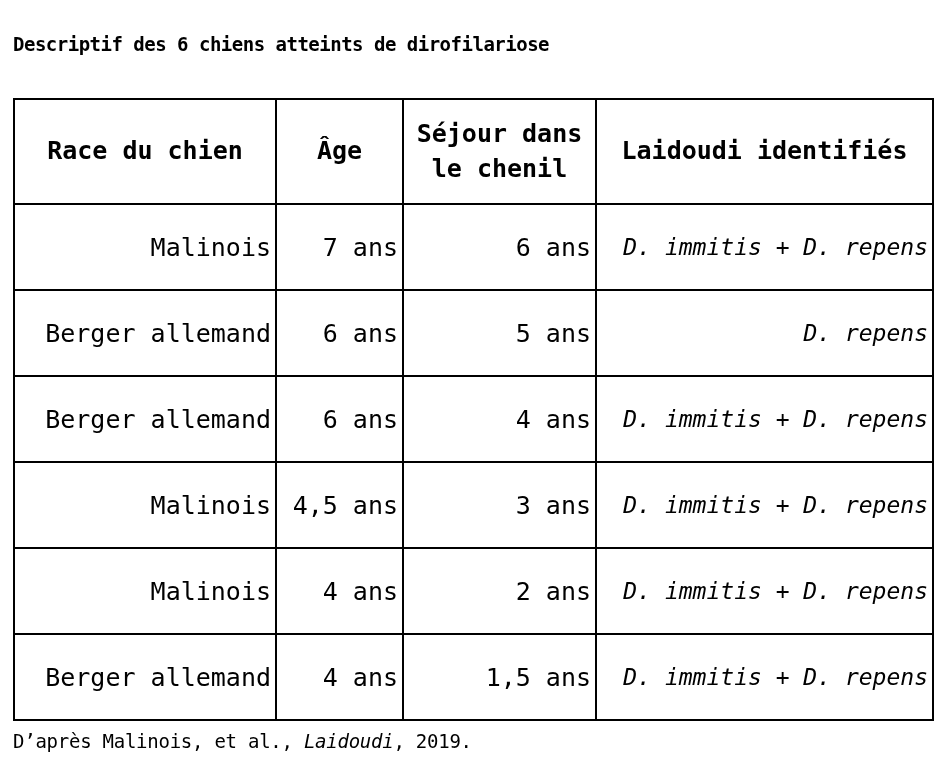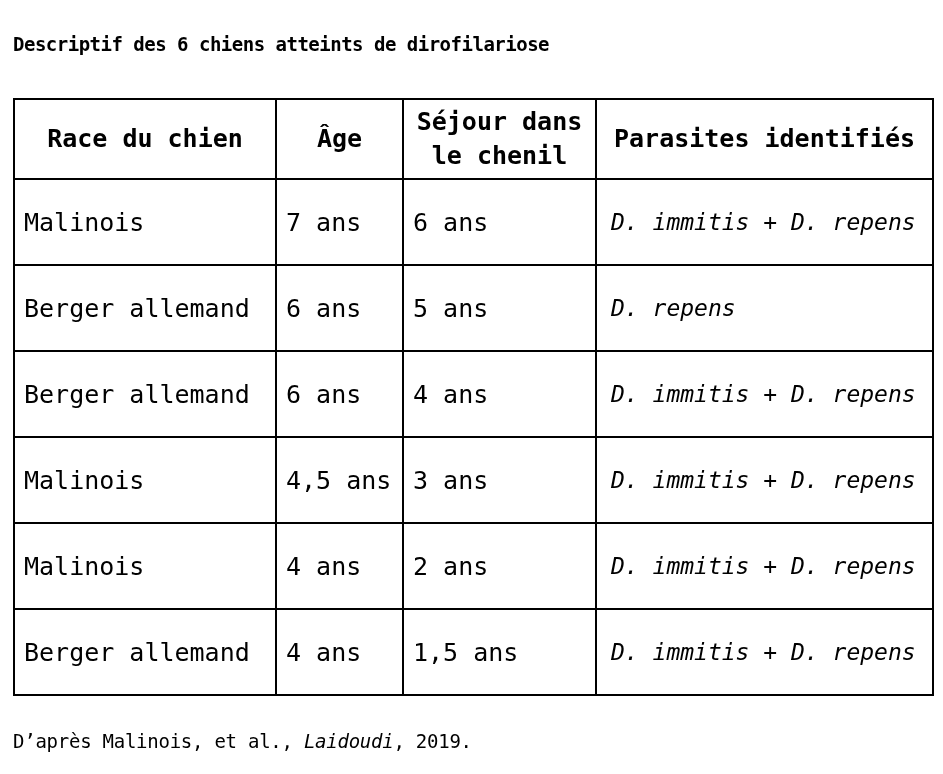--- a/index.html
+++ b/index.html
@@ -34,37 +34,37 @@
     border-collapse: collapse;
     table-layout: fixed;
     background: #ffffff;
   }
   .dogs-table th,
   .dogs-table td {
     border: 2px solid #000000;
     overflow: hidden;
   }
   .dogs-table thead tr {
-    height: 80px;
+    height: 105px;
   }
   .dogs-table tbody tr {
     height: 86px;
   }
   .dogs-table th {
     font-size: 25px;
     font-weight: bold;
     text-align: center;
     vertical-align: middle;
     line-height: 1.38;
     padding: 0 4px;
   }
   .dogs-table td {
     font-size: 25px;
     font-weight: normal;
-    text-align: left;
+    text-align: right;
     vertical-align: middle;
     padding: 0 4px 0 9px;
     white-space: nowrap;
   }
   .dogs-table td.parasites-cell {
     font-style: italic;
     font-size: 23px;
     padding-left: 14px;
   }
   .source-citation {
@@ -91,21 +91,21 @@
     <col style="width:262px">
     <col style="width:127px">
     <col style="width:193px">
     <col style="width:337px">
   </colgroup>
   <thead>
     <tr>
       <th>Race du chien</th>
       <th>Âge</th>
       <th>Séjour dans le chenil</th>
-      <th>Parasites identifiés</th>
+      <th>Laidoudi identifiés</th>
     </tr>
   </thead>
   <tbody>
     <tr>
       <td>Malinois</td>
       <td>7 ans</td>
       <td>6 ans</td>
       <td class="parasites-cell">D. immitis + D. repens</td>
     </tr>
     <tr>

